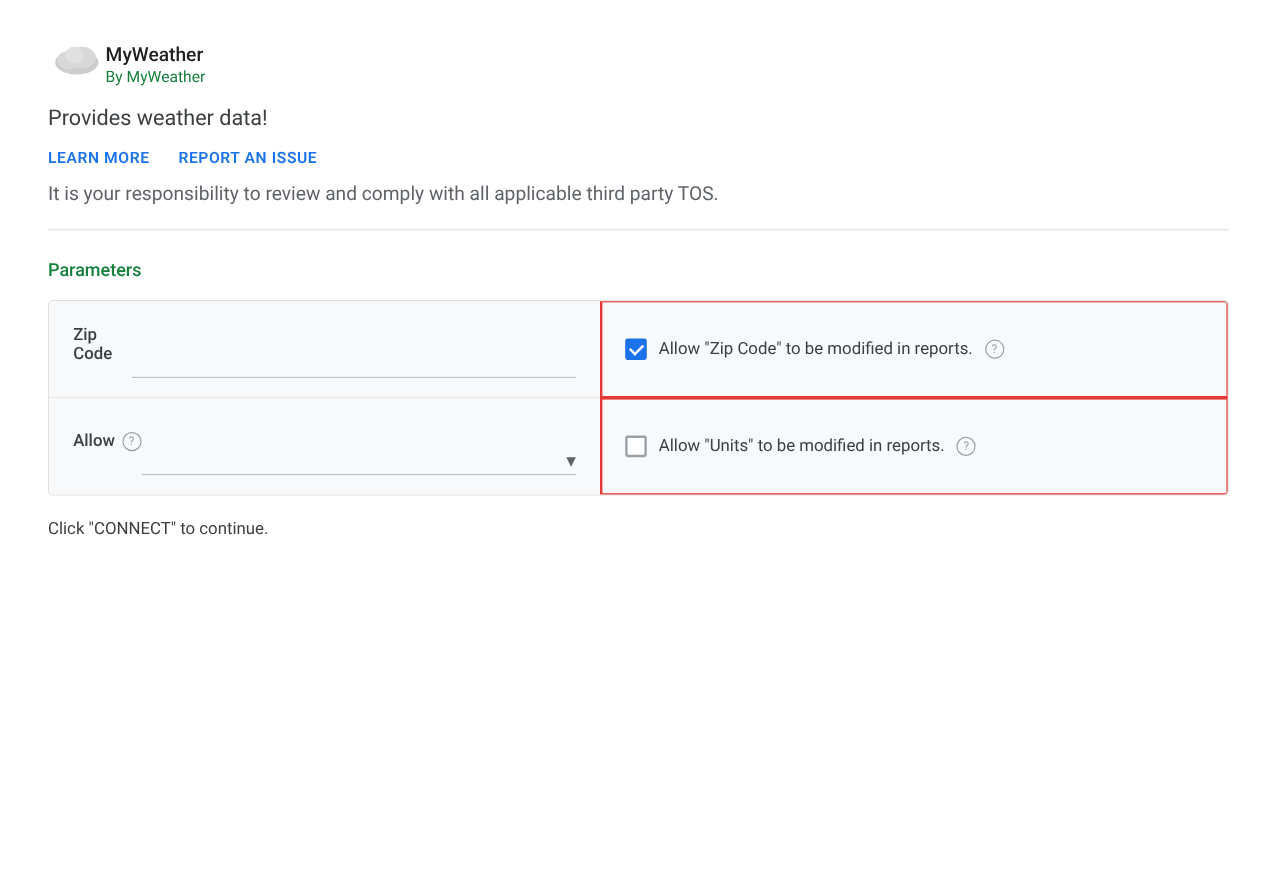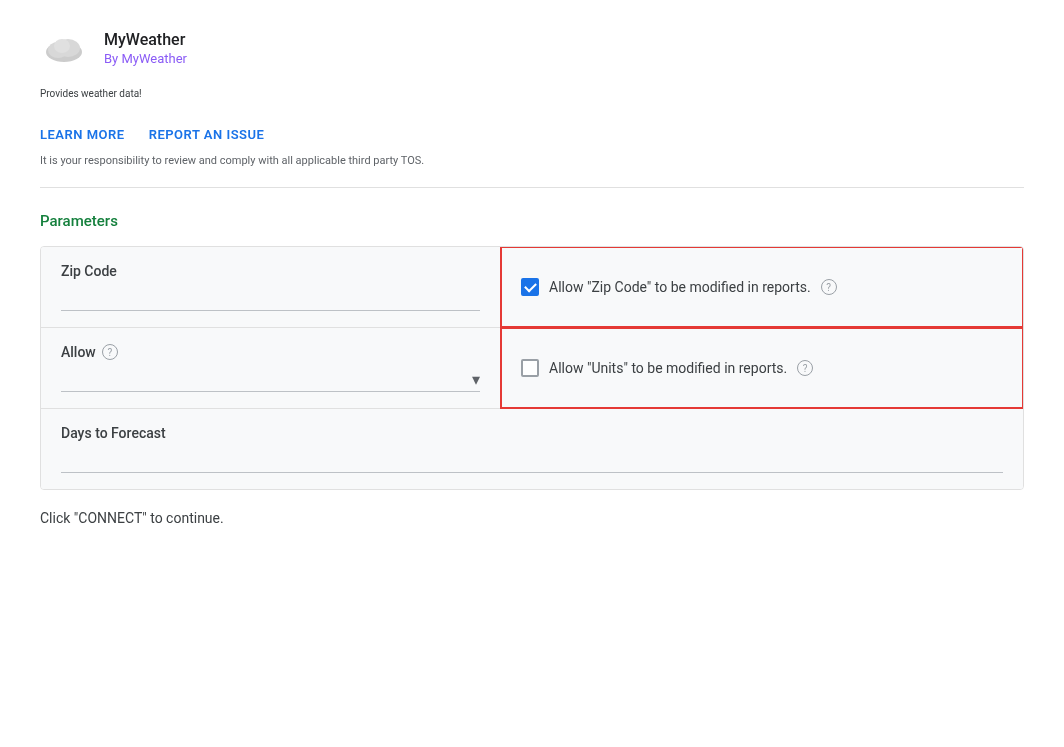--- a/index.html
+++ b/index.html
@@ -13,22 +13,21 @@
     }
 
     .page-container {
       padding: 24px 40px 40px 40px;
       max-width: 1064px;
     }
 
     
     .app-header {
       display: flex;
-      align-items: center;
-      gap: 16px;
+      align-items: flex-end;
       margin-bottom: 16px;
     }
 
     .app-icon {
       width: 48px;
       height: 48px;
       flex-shrink: 0;
     }
 
     .app-info {
@@ -38,47 +37,47 @@
     }
 
     .app-title {
       font-size: 16px;
       font-weight: 500;
       color: #202124;
     }
 
     .app-by {
       font-size: 13px;
-      color: #8b5cf6;
+      color: #15803d;
     }
 
     .app-description {
-      font-size: 10px;
-      color: #3c4043;
-      margin-bottom: 28px;
+      font-size: 18px;
+      color: #3c4043;
+      margin-bottom: 16px;
       margin-left: 0;
     }
 
     .app-links {
       display: flex;
       gap: 24px;
       margin-bottom: 12px;
     }
 
     .app-link {
       font-size: 13px;
       font-weight: 600;
       color: #1a73e8;
       text-decoration: none;
       text-transform: uppercase;
       letter-spacing: 0.5px;
     }
 
     .tos-text {
-      font-size: 11px;
+      font-size: 16px;
       color: #5f6368;
       margin-bottom: 0;
     }
 
     .divider {
       border: none;
       border-top: 1px solid #e0e0e0;
       margin: 20px 0 24px 0;
     }
 
@@ -107,21 +106,21 @@
 
     .param-row:last-child {
       border-bottom: none;
     }
 
     .param-left {
       flex: 0 0 460px;
       padding: 16px 20px;
       border-right: 1px solid #e0e0e0;
       display: flex;
-      flex-direction: column;
+      flex-direction: row;
       justify-content: space-between;
       min-height: 80px;
     }
 
     .param-label-row {
       display: flex;
       align-items: center;
       gap: 6px;
       margin-bottom: 8px;
     }
@@ -333,28 +332,20 @@
         </div>
         <div class="param-right highlighted">
           <div class="checkbox-row">
             <div class="checkbox-custom"></div>
             <span class="checkbox-label">Allow "Units" to be modified in reports.</span>
             <span class="help-icon">?</span>
           </div>
         </div>
       </div>
 
-      <div class="param-row no-right">
-        <div class="param-left">
-          <div class="param-label-row">
-            <span class="param-label">Days to Forecast</span>
-          </div>
-          <input type="text" class="param-input-underline" value="" style="">
-        </div>
-      </div>
 
     </div>
   </div>
 
   <div class="footer-section">
     <p class="click-connect-text">Click "CONNECT" to continue.</p>
   </div>
 
 </div>
 

